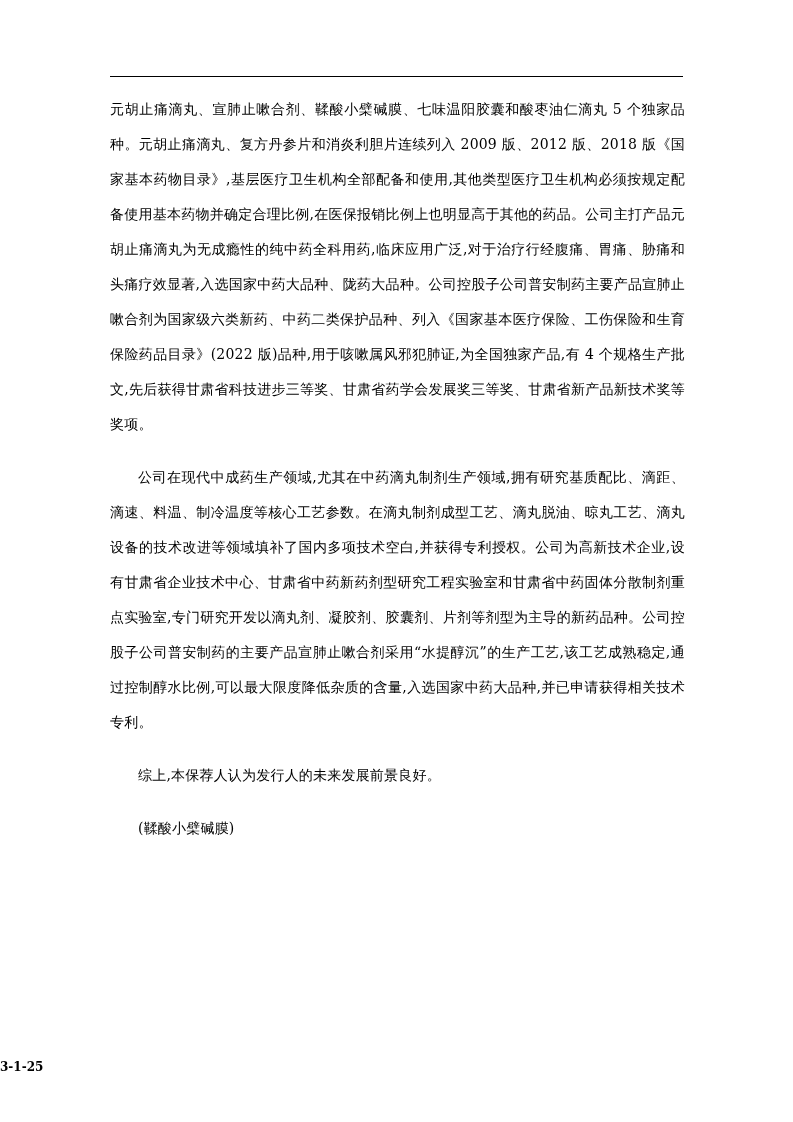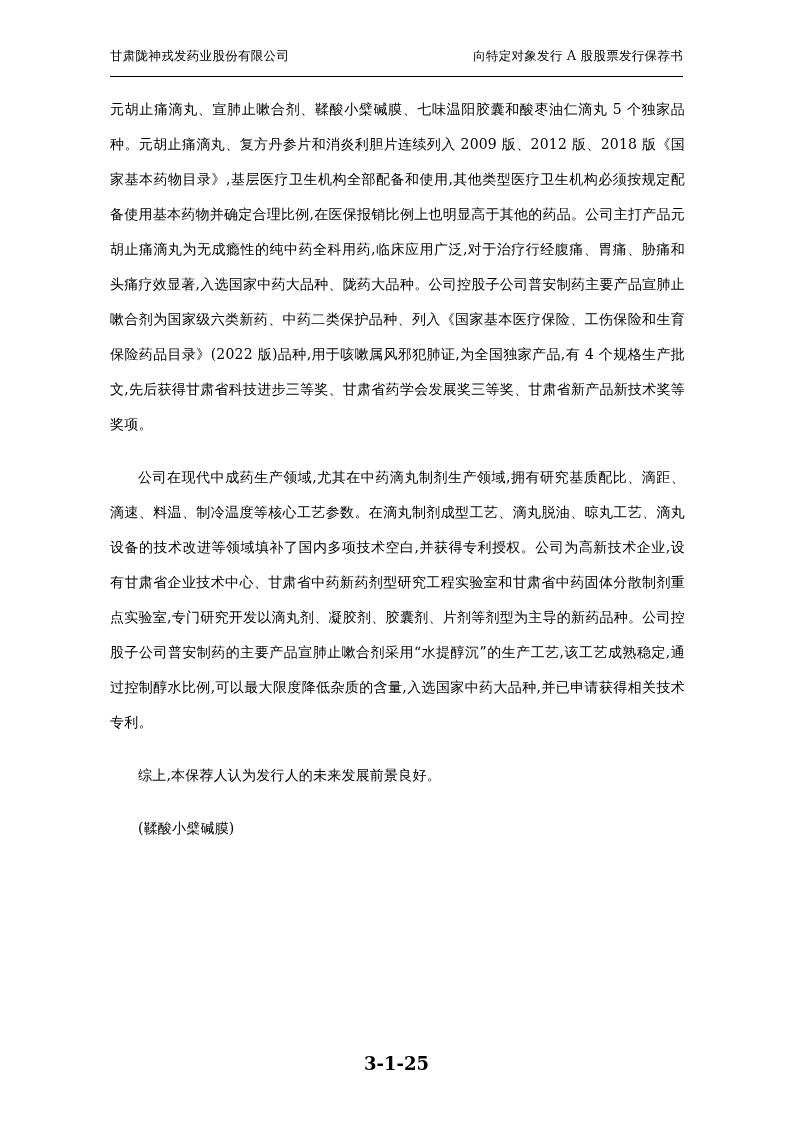--- a/index.html
+++ b/index.html
@@ -58,36 +58,32 @@
     text-indent: 2em;
   }
   .gap {
     height: 18px;
   }
   .footer {
     position: absolute;
     bottom: 48px;
     left: 0;
     right: 0;
-    text-align: center;
-    font-size: 18px;
+    text-align: left;
+    font-size: 12px;
     color: #000;
     font-weight: bold;
     font-family: "DejaVu Serif", "Liberation Serif", serif;
   }
 </style>
 </head>
 <body>
 
 <div class="page">
 
-  <div class="header">
-    <span>甘肃陇神戎发药业股份有限公司</span>
-    <span>向特定对象发行 A 股股票发行保荐书</span>
-  </div>
   <div class="header-rule"></div>
 
   <div class="content">
     <p class="body-par">元胡止痛滴丸、宣肺止嗽合剂、鞣酸小檗碱膜、七味温阳胶囊和酸枣油仁滴丸 5 个独家品种。元胡止痛滴丸、复方丹参片和消炎利胆片连续列入 2009 版、2012 版、2018 版《国家基本药物目录》,基层医疗卫生机构全部配备和使用,其他类型医疗卫生机构必须按规定配备使用基本药物并确定合理比例,在医保报销比例上也明显高于其他的药品。公司主打产品元胡止痛滴丸为无成瘾性的纯中药全科用药,临床应用广泛,对于治疗行经腹痛、胃痛、胁痛和头痛疗效显著,入选国家中药大品种、陇药大品种。公司控股子公司普安制药主要产品宣肺止嗽合剂为国家级六类新药、中药二类保护品种、列入《国家基本医疗保险、工伤保险和生育保险药品目录》(2022 版)品种,用于咳嗽属风邪犯肺证,为全国独家产品,有 4 个规格生产批文,先后获得甘肃省科技进步三等奖、甘肃省药学会发展奖三等奖、甘肃省新产品新技术奖等奖项。</p>
     <div class="gap"></div>
     <p class="body-par indent">公司在现代中成药生产领域,尤其在中药滴丸制剂生产领域,拥有研究基质配比、滴距、滴速、料温、制冷温度等核心工艺参数。在滴丸制剂成型工艺、滴丸脱油、晾丸工艺、滴丸设备的技术改进等领域填补了国内多项技术空白,并获得专利授权。公司为高新技术企业,设有甘肃省企业技术中心、甘肃省中药新药剂型研究工程实验室和甘肃省中药固体分散制剂重点实验室,专门研究开发以滴丸剂、凝胶剂、胶囊剂、片剂等剂型为主导的新药品种。公司控股子公司普安制药的主要产品宣肺止嗽合剂采用“水提醇沉”的生产工艺,该工艺成熟稳定,通过控制醇水比例,可以最大限度降低杂质的含量,入选国家中药大品种,并已申请获得相关技术专利。</p>
     <div class="gap"></div>
     <p class="body-par indent">综上,本保荐人认为发行人的未来发展前景良好。</p>
     <div class="gap"></div>
     <p class="body-par indent">(鞣酸小檗碱膜)</p>

